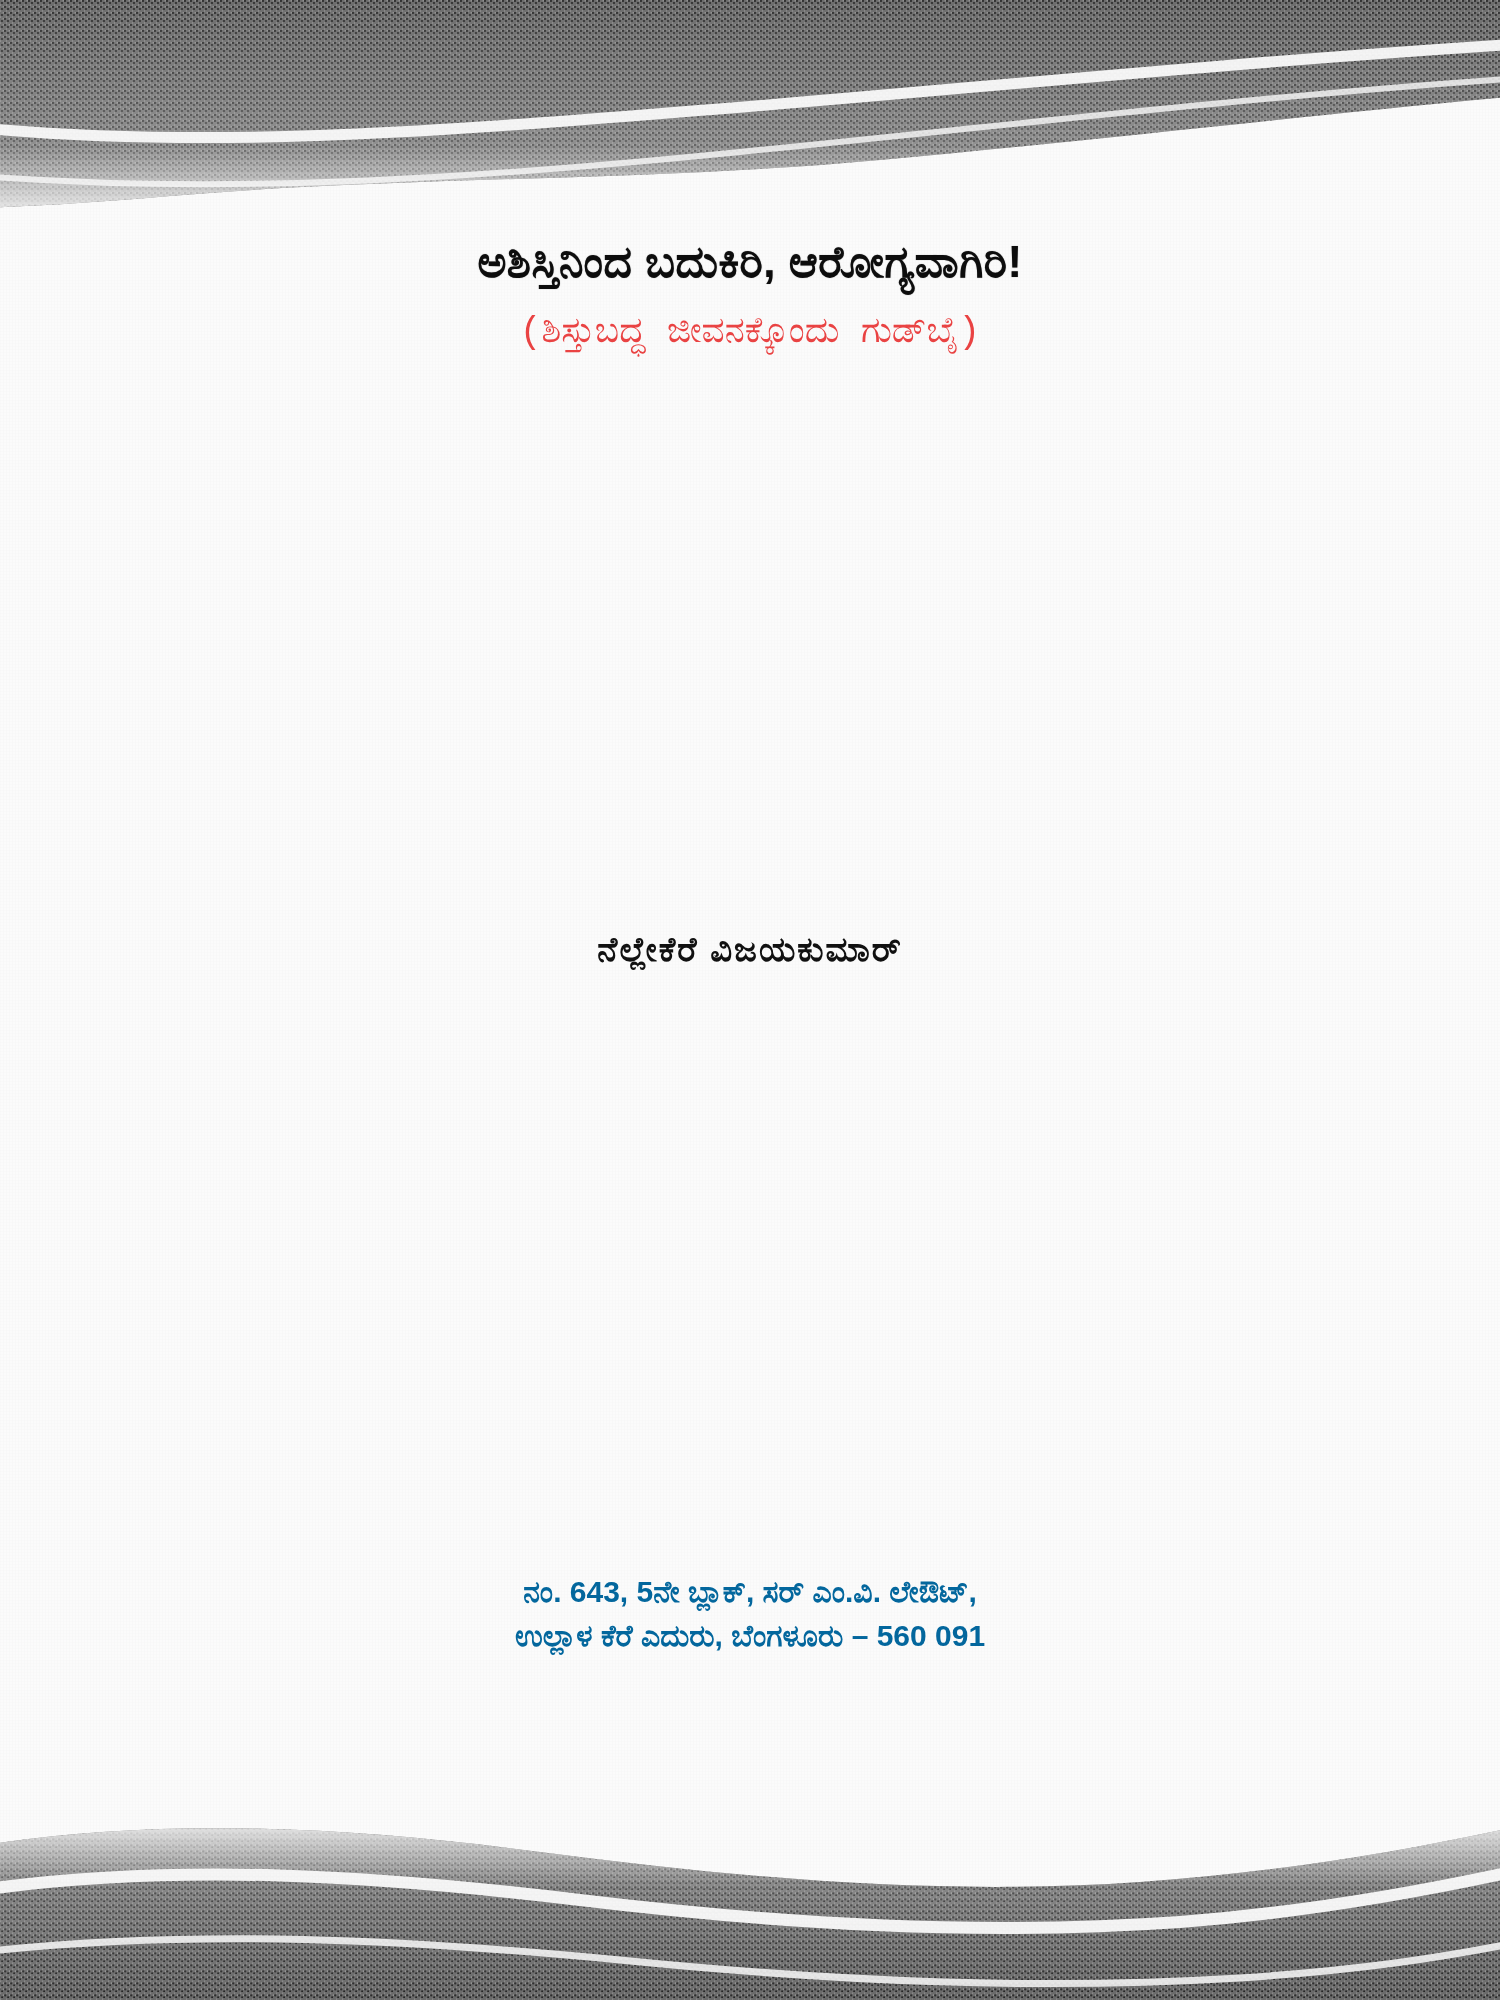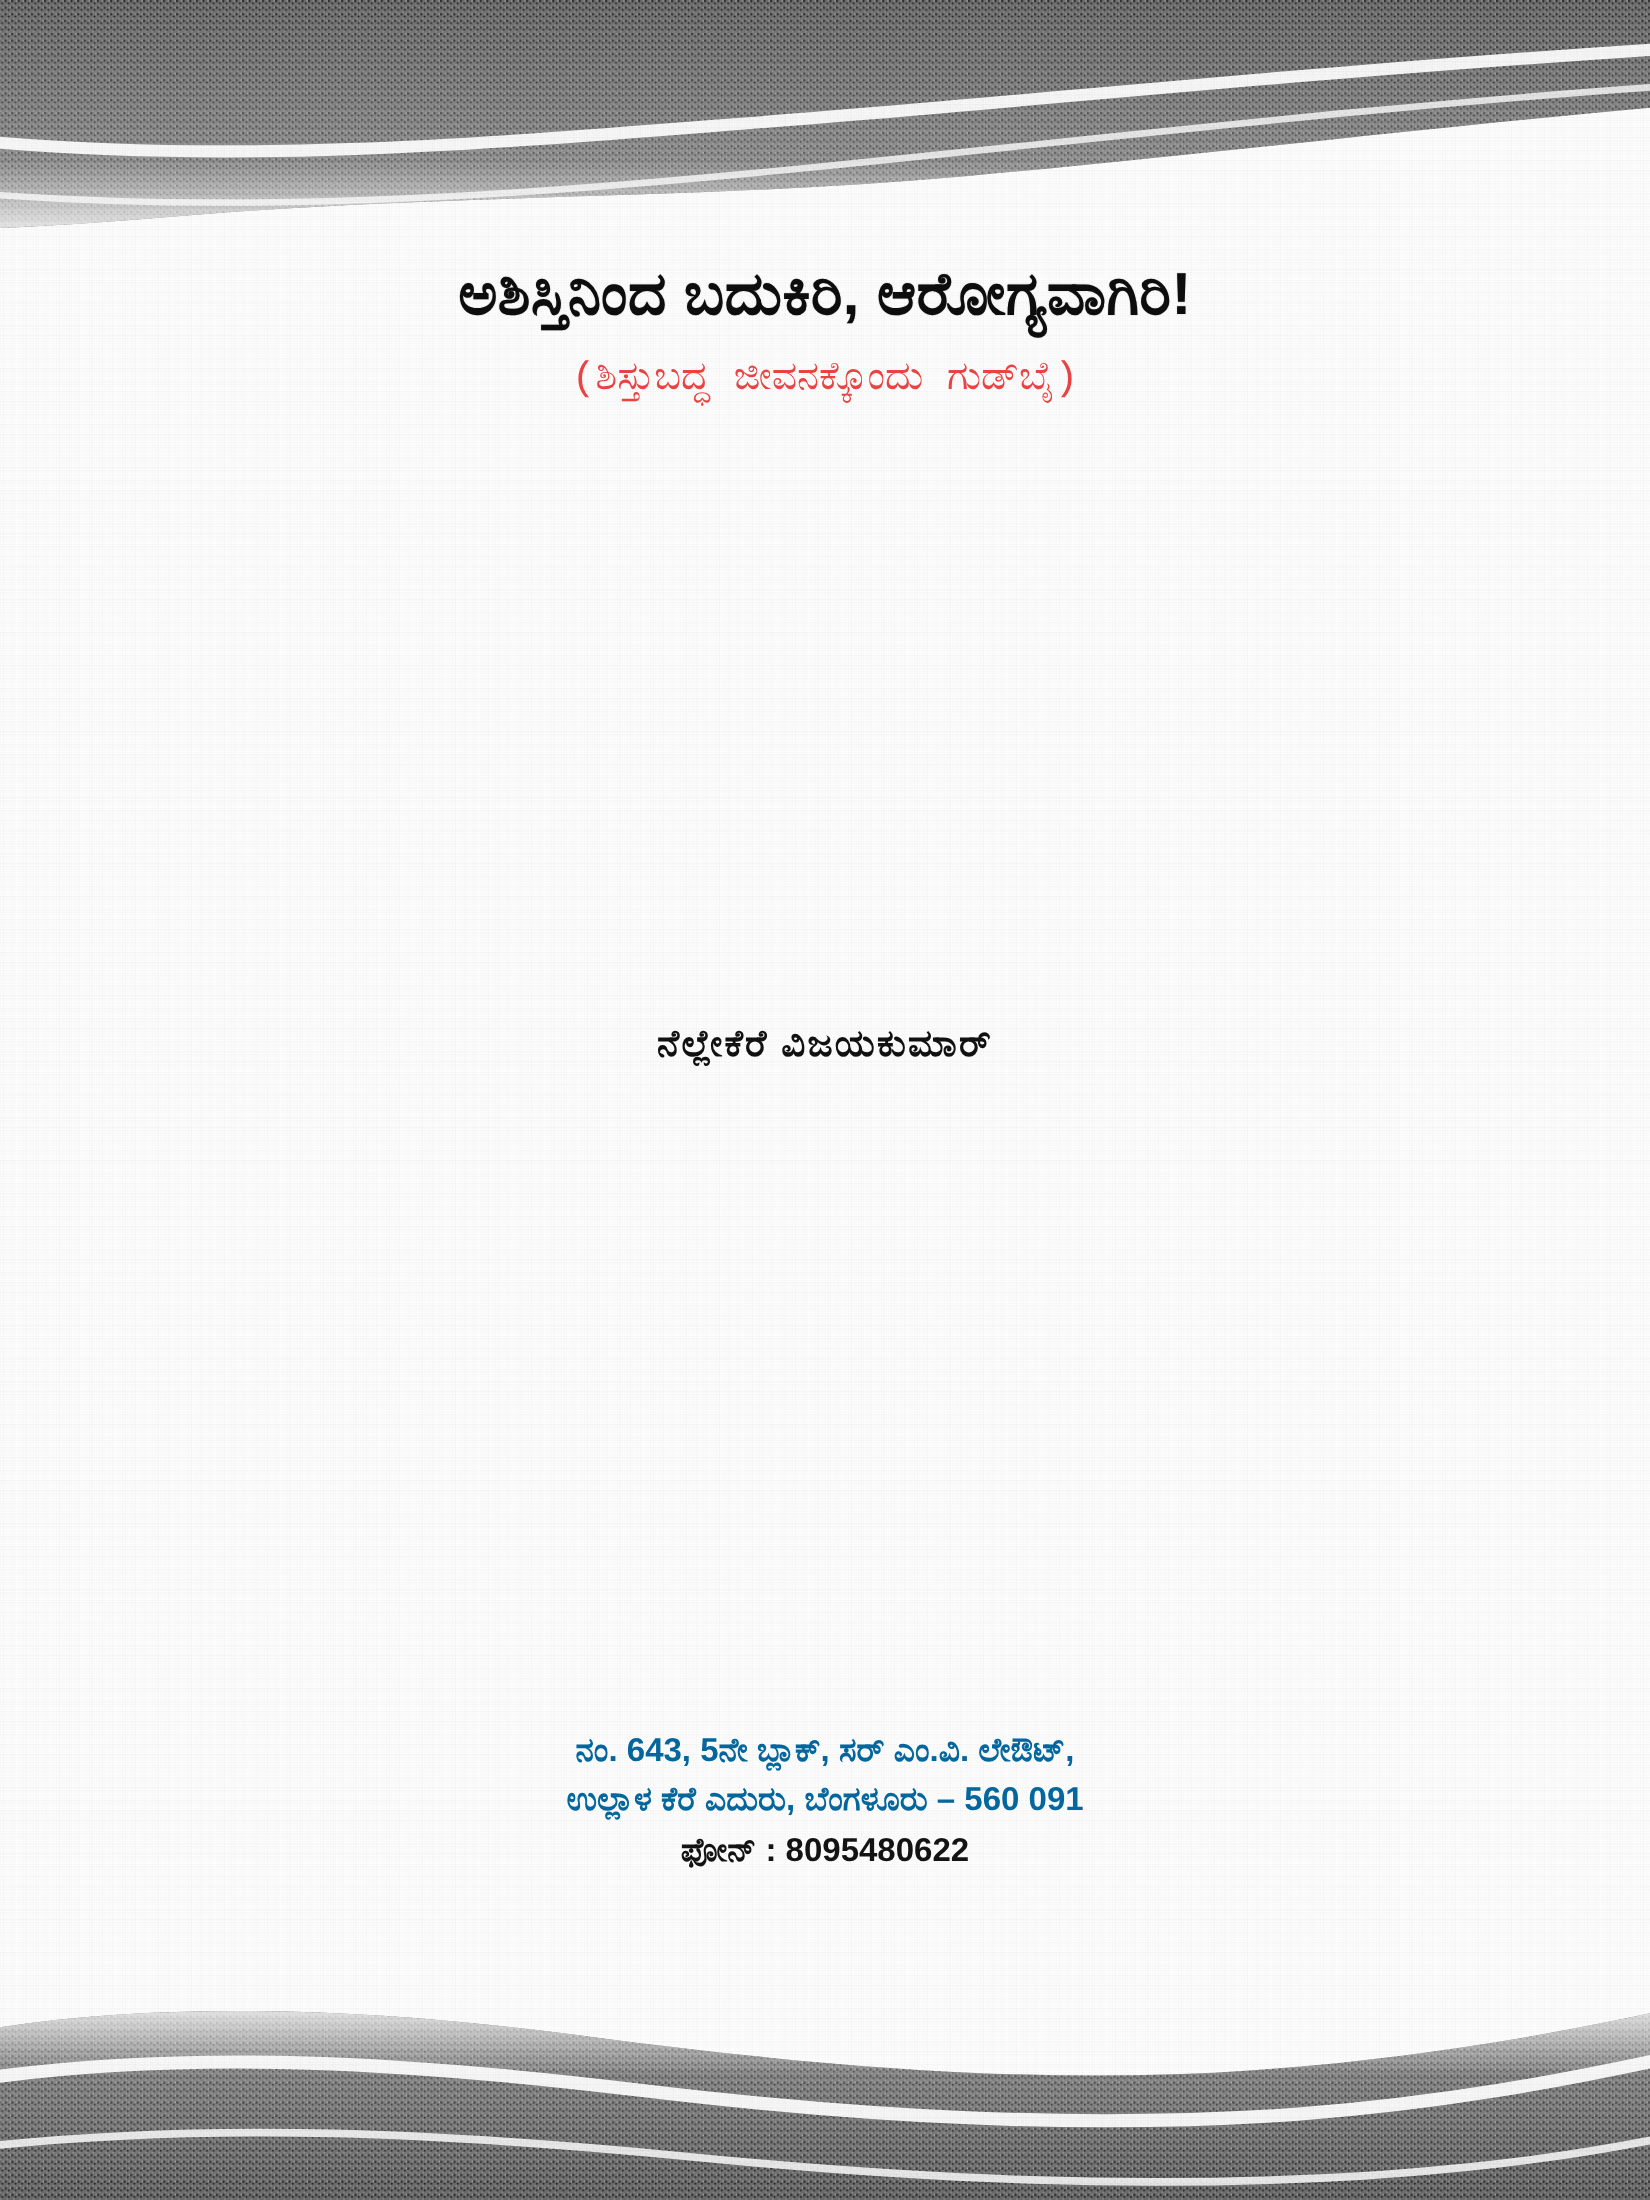--- a/index.html
+++ b/index.html
@@ -53,21 +53,21 @@
     right: 0;
     text-align: center;
     color: #111;
   }
 
   #title-block { top: 236px; }
 
   .book-title {
     font-family: "Liberation Sans", sans-serif;
     font-weight: bold;
-    font-size: 54px;
+    font-size: 44px;
     line-height: 1.18;
     letter-spacing: .5px;
     color: #0d0d0d;
     margin: 0 90px;
     text-shadow: 0 0 1px rgba(0,0,0,.45);
   }
   .book-subtitle {
     font-family: Liberation Mono, monospace;
     font-size: 36px;
     line-height: 1.3;
@@ -142,21 +142,20 @@
     <div class="book-subtitle">(ಶಿಸ್ತುಬದ್ಧ ಜೀವನಕ್ಕೊಂದು ಗುಡ್‌ಬೈ)</div>
   </div>
 
   <div class="content" id="author-block">
     <div class="author-name">ನೆಲ್ಲೇಕೆರೆ ವಿಜಯಕುಮಾರ್</div>
   </div>
 
   <div class="content" id="publisher-block">
     <div class="publisher-address">ನಂ. 643,   5ನೇ ಬ್ಲಾಕ್, ಸರ್ ಎಂ.ವಿ. ಲೇಔಟ್,</div>
     <div class="publisher-address">ಉಲ್ಲಾಳ ಕೆರೆ ಎದುರು, ಬೆಂಗಳೂರು – 560 091</div>
-    <div class="publisher-phone">ಫೋನ್ : 8095480622</div>
   </div>
 
   <div class="band" id="band-bottom">
     <svg viewBox="0 0 1540 360" preserveAspectRatio="none" aria-hidden="true">
       <defs>
         <pattern id="speck2" width="6" height="6" patternUnits="userSpaceOnUse">
           <rect width="6" height="6" fill="#6b6b6b"></rect>
           <circle cx="1.2" cy="1.4" r="1.1" fill="#2b2b2b"></circle>
           <circle cx="4.1" cy="3.2" r=".9" fill="#1c1c1c"></circle>
           <circle cx="2.6" cy="5.1" r=".7" fill="#9e9e9e"></circle>

